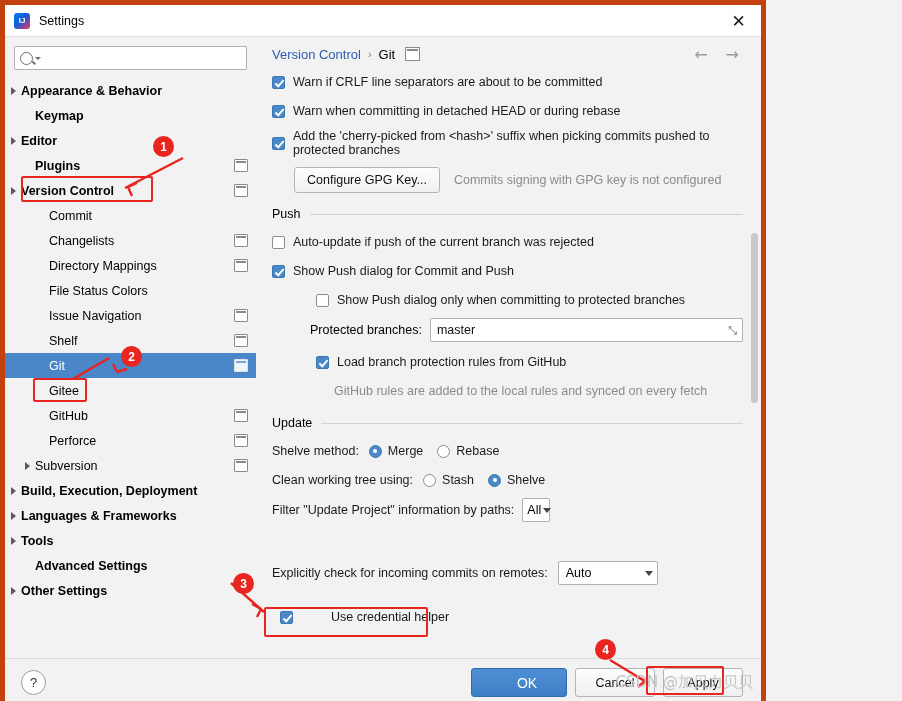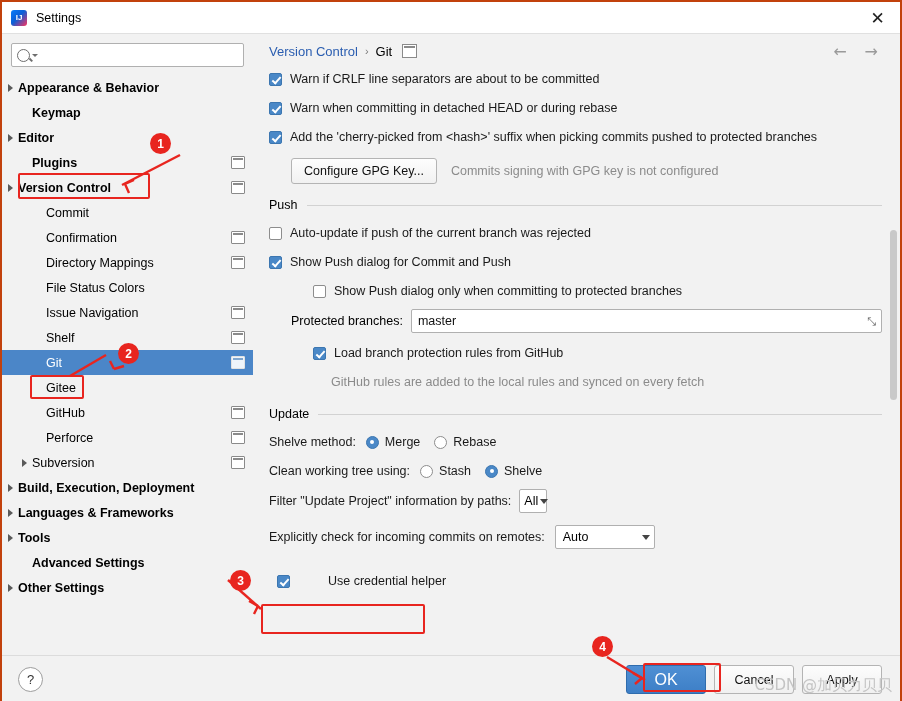--- a/index.html
+++ b/index.html
@@ -10,24 +10,24 @@
     width: 902px;
     height: 701px;
     font-family: "Liberation Sans", sans-serif;
     font-size: 12px;
     color: #000;
     background: #f2f2f2;
     overflow: hidden;
   }
   #app {
     position: relative;
-    width: 902px;
+    width: 766px;
     height: 701px;
     background: #f2f2f2;
-    border: 2px solid #c2410c;
+    border: 5px solid #c2410c;
     box-sizing: border-box;
   }
 
   
   .titlebar {
     height: 31px;
     background: #ffffff;
     display: flex;
     align-items: center;
     border-bottom: 1px solid #e0e0e0;
@@ -268,21 +268,21 @@
     flex: 1;
     height: 1px;
     background: #d2d2d2;
   }
 
   .indent { }
 
   .field-row {
     display: flex;
     align-items: center;
-    margin: 0 0 9px 22px;
+    margin: 0 0 9px 38px;
   }
   .field-label { font-size: 12.5px; margin-right: 8px; white-space: nowrap; }
   .text-input {
     flex: 1;
     height: 24px;
     background: #fff;
     border: 1px solid #b0b0b0;
     border-radius: 2px;
     display: flex;
     align-items: center;
@@ -392,21 +392,22 @@
     align-items: center;
   }
   .btn-ok {
     min-width: 78px;
     height: 27px;
     background: linear-gradient(#4f8fd4, #3d7fc6);
     border: 1px solid #2f6cad;
     color: #fff;
     border-radius: 3px;
     display: flex; align-items: center; justify-content: center;
-    font-size: 16px;
+    font-size: 14px;
+    padding-left: 16px;
   }
   .btn-plain {
     min-width: 78px;
     height: 27px;
     background: linear-gradient(#fdfdfd, #f0f0f0);
     border: 1px solid #b4b4b4;
     color: #111;
     border-radius: 3px;
     display: flex; align-items: center; justify-content: center;
     font-size: 12.5px;
@@ -483,21 +484,21 @@
             <span class="arrow has" style="margin-left: 0px;"></span>
             <span class="tree-label bold">Version Control</span>
             <span class="badge-icon"></span>
           </div>
           <div class="tree-item">
             <span class="arrow" style="margin-left: 28px;"></span>
             <span class="tree-label">Commit</span>
           </div>
           <div class="tree-item">
             <span class="arrow" style="margin-left: 28px;"></span>
-            <span class="tree-label">Confirmation</span>
+            <span class="tree-label">Changelists</span>
             <span class="badge-icon"></span>
           </div>
           <div class="tree-item">
             <span class="arrow" style="margin-left: 28px;"></span>
             <span class="tree-label">Directory Mappings</span>
             <span class="badge-icon"></span>
           </div>
           <div class="tree-item">
             <span class="arrow" style="margin-left: 28px;"></span>
             <span class="tree-label">File Status Colors</span>
@@ -652,21 +653,21 @@
         </div>
 
         <div class="row indent">
           <span class="lbl" style="margin-right:8px;">Filter "Update Project" information by paths:</span>
           <span class="combo combo-sm">
             <span class="cv">All</span>
             <span class="arw"></span>
           </span>
         </div>
 
-        <div class="row" style="margin-top:12px;">
+        <div class="row" style="margin-top:39px;">
           <span class="lbl" style="margin-right:10px;">Explicitly check for incoming commits on remotes:</span>
           <span class="combo" style="width:100px;">
             <span class="cv">Auto</span>
             <span class="arw"></span>
           </span>
         </div>
 
         <div class="row" style="margin-top:21px;margin-left:8px;gap:30px;">
           <span class="cb checked"></span>
           <span class="lbl">Use credential helper</span>

